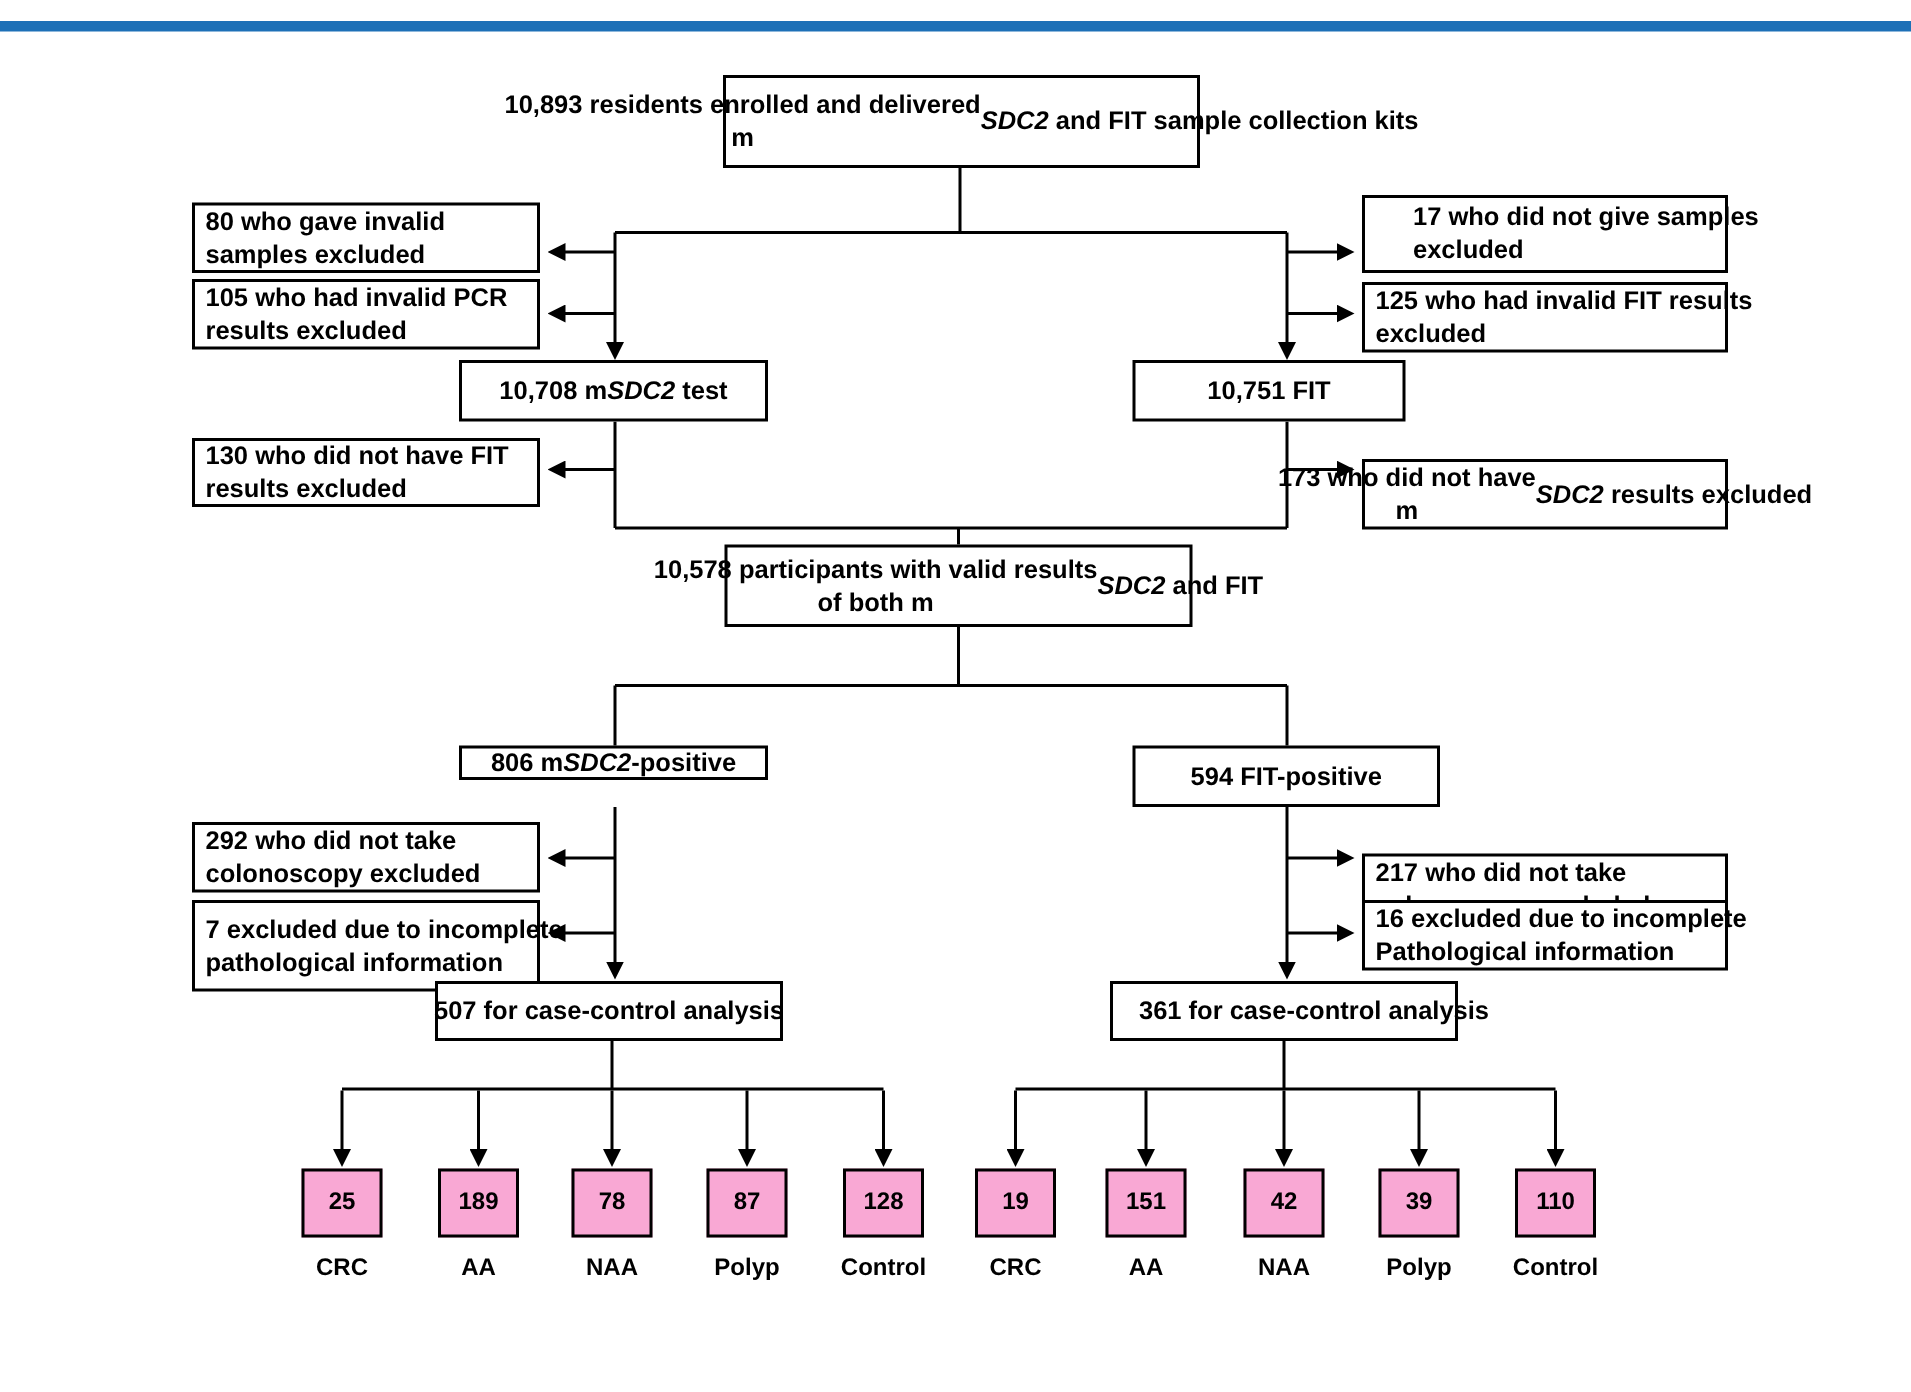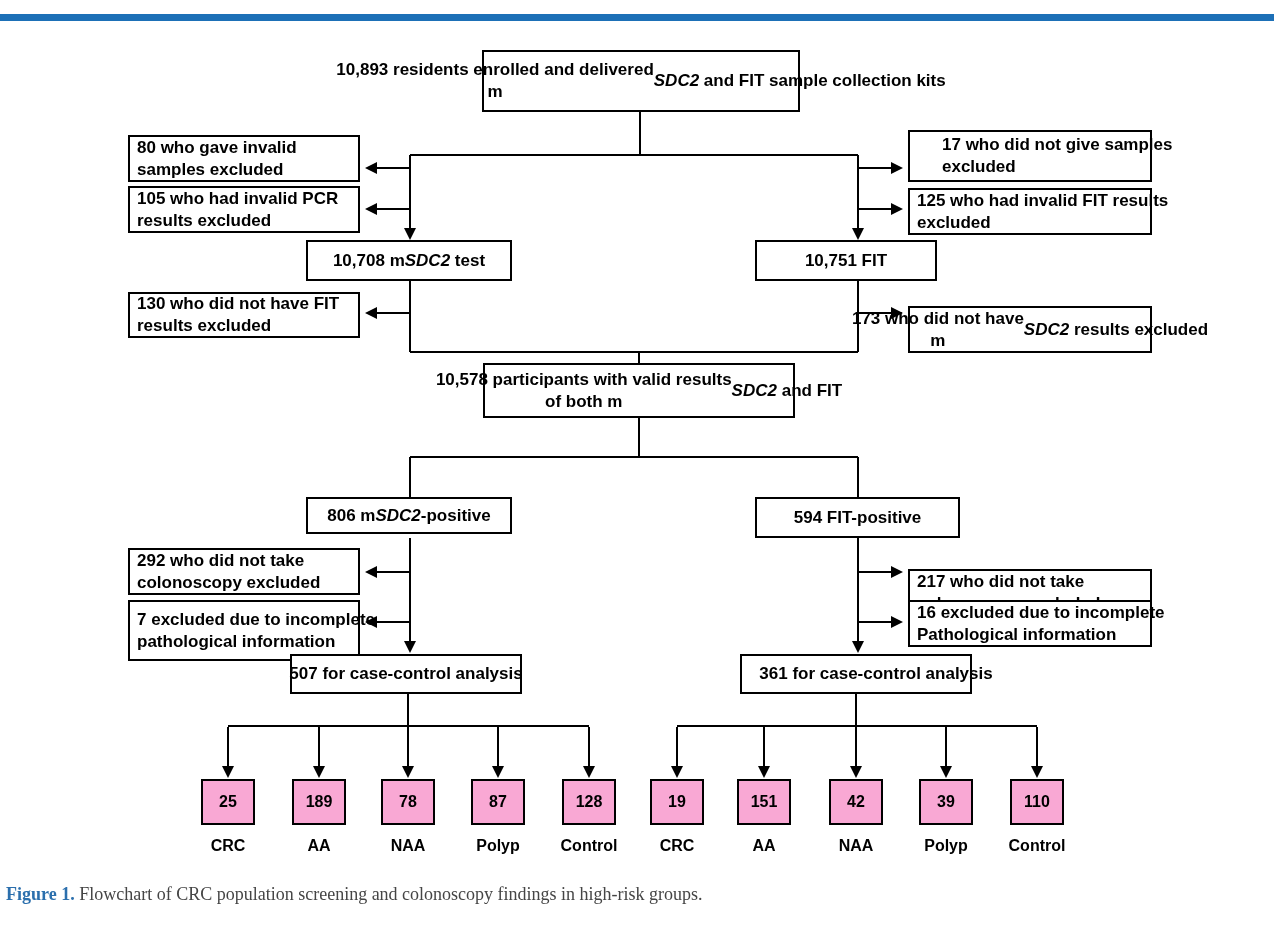--- a/index.html
+++ b/index.html
@@ -20,21 +20,21 @@
   #n-enrolled      {left:482px;top:50px;width:318px;height:62px;}
   #n-excl-samples  {left:128px;top:135px;width:232px;height:47px;}
   #n-excl-pcr      {left:128px;top:186px;width:232px;height:47px;}
   #n-excl-nosmpl   {left:908px;top:130px;width:244px;height:52px;padding-left:32px;}
   #n-excl-fitres   {left:908px;top:188px;width:244px;height:47px;}
   #n-msdc2-test    {left:306px;top:240px;width:206px;height:41px;}
   #n-fit-test      {left:755px;top:240px;width:182px;height:41px;}
   #n-excl-nofit    {left:128px;top:292px;width:232px;height:46px;}
   #n-excl-nomsdc2  {left:908px;top:291px;width:244px;height:47px;margin-top:15px;}
   #n-valid-both    {left:483px;top:363px;width:312px;height:55px;}
-  #n-msdc2-pos     {left:306px;top:497px;width:206px;height:37px;}
+  #n-msdc2-pos     {left:306px;top:497px;width:206px;height:23px;}
   #n-fit-pos       {left:755px;top:497px;width:205px;height:41px;}
   #n-excl-colo-l   {left:128px;top:548px;width:232px;height:47px;}
   #n-excl-path-l   {left:128px;top:600px;width:232px;height:61px;}
   #n-excl-colo-r   {908px;}
   #n-excl-colo-r   {left:908px;top:569px;width:244px;height:47px;}
   #n-excl-path-r   {left:908px;top:600px;width:244px;height:47px;}
   #n-case-l        {left:290px;top:654px;width:232px;height:40px;}
   #n-case-r        {left:740px;top:654px;width:232px;height:40px;padding-left:40px;}
 
   .count-box{position:absolute;box-sizing:border-box;width:54px;height:46px;top:779px;
@@ -156,15 +156,14 @@
     <div class="col-label cl-l3">Polyp</div>
     <div class="col-label cl-l4">Control</div>
 
     <div class="col-label cl-r0">CRC</div>
     <div class="col-label cl-r1">AA</div>
     <div class="col-label cl-r2">NAA</div>
     <div class="col-label cl-r3">Polyp</div>
     <div class="col-label cl-r4">Control</div>
   </div>
 
-  <p class="caption"><span class="fig-label" style="color: rgb(43, 111, 173);">Figure 1.</span><span> Flowchart of CRC population screening and colonoscopy findings in high-risk groups.</span></p>
 
 </div>
 
 </body></html>

